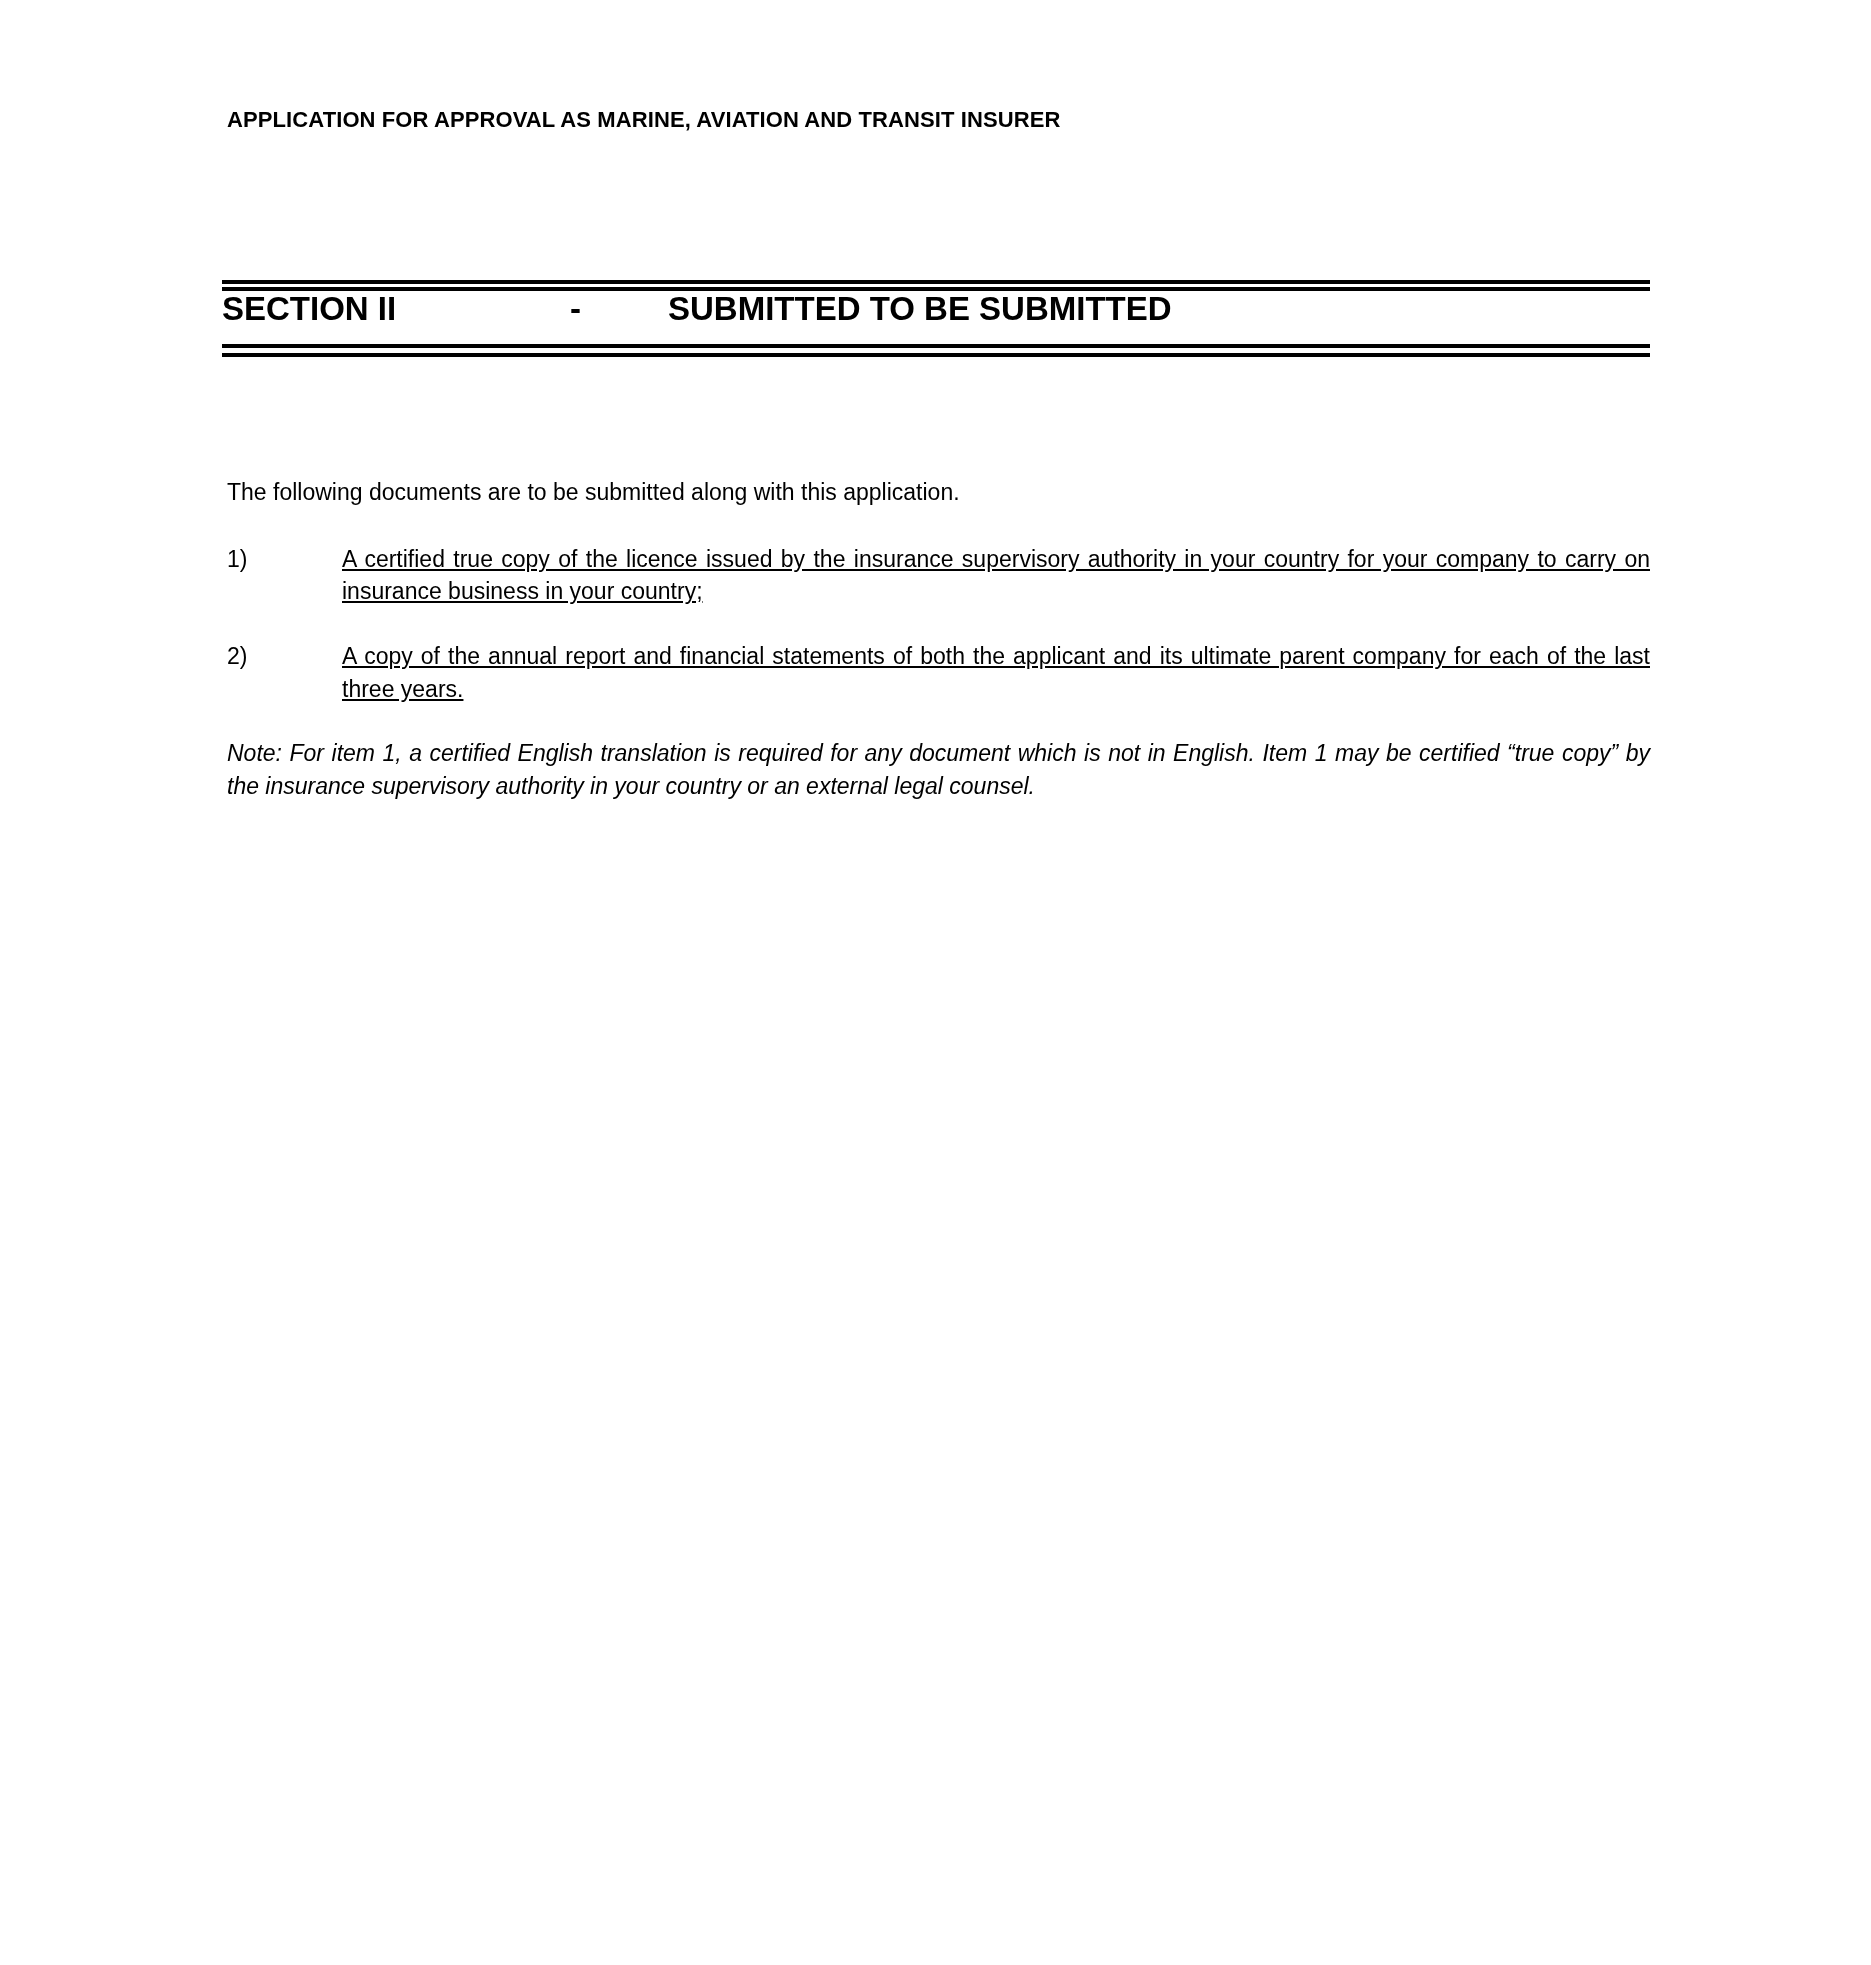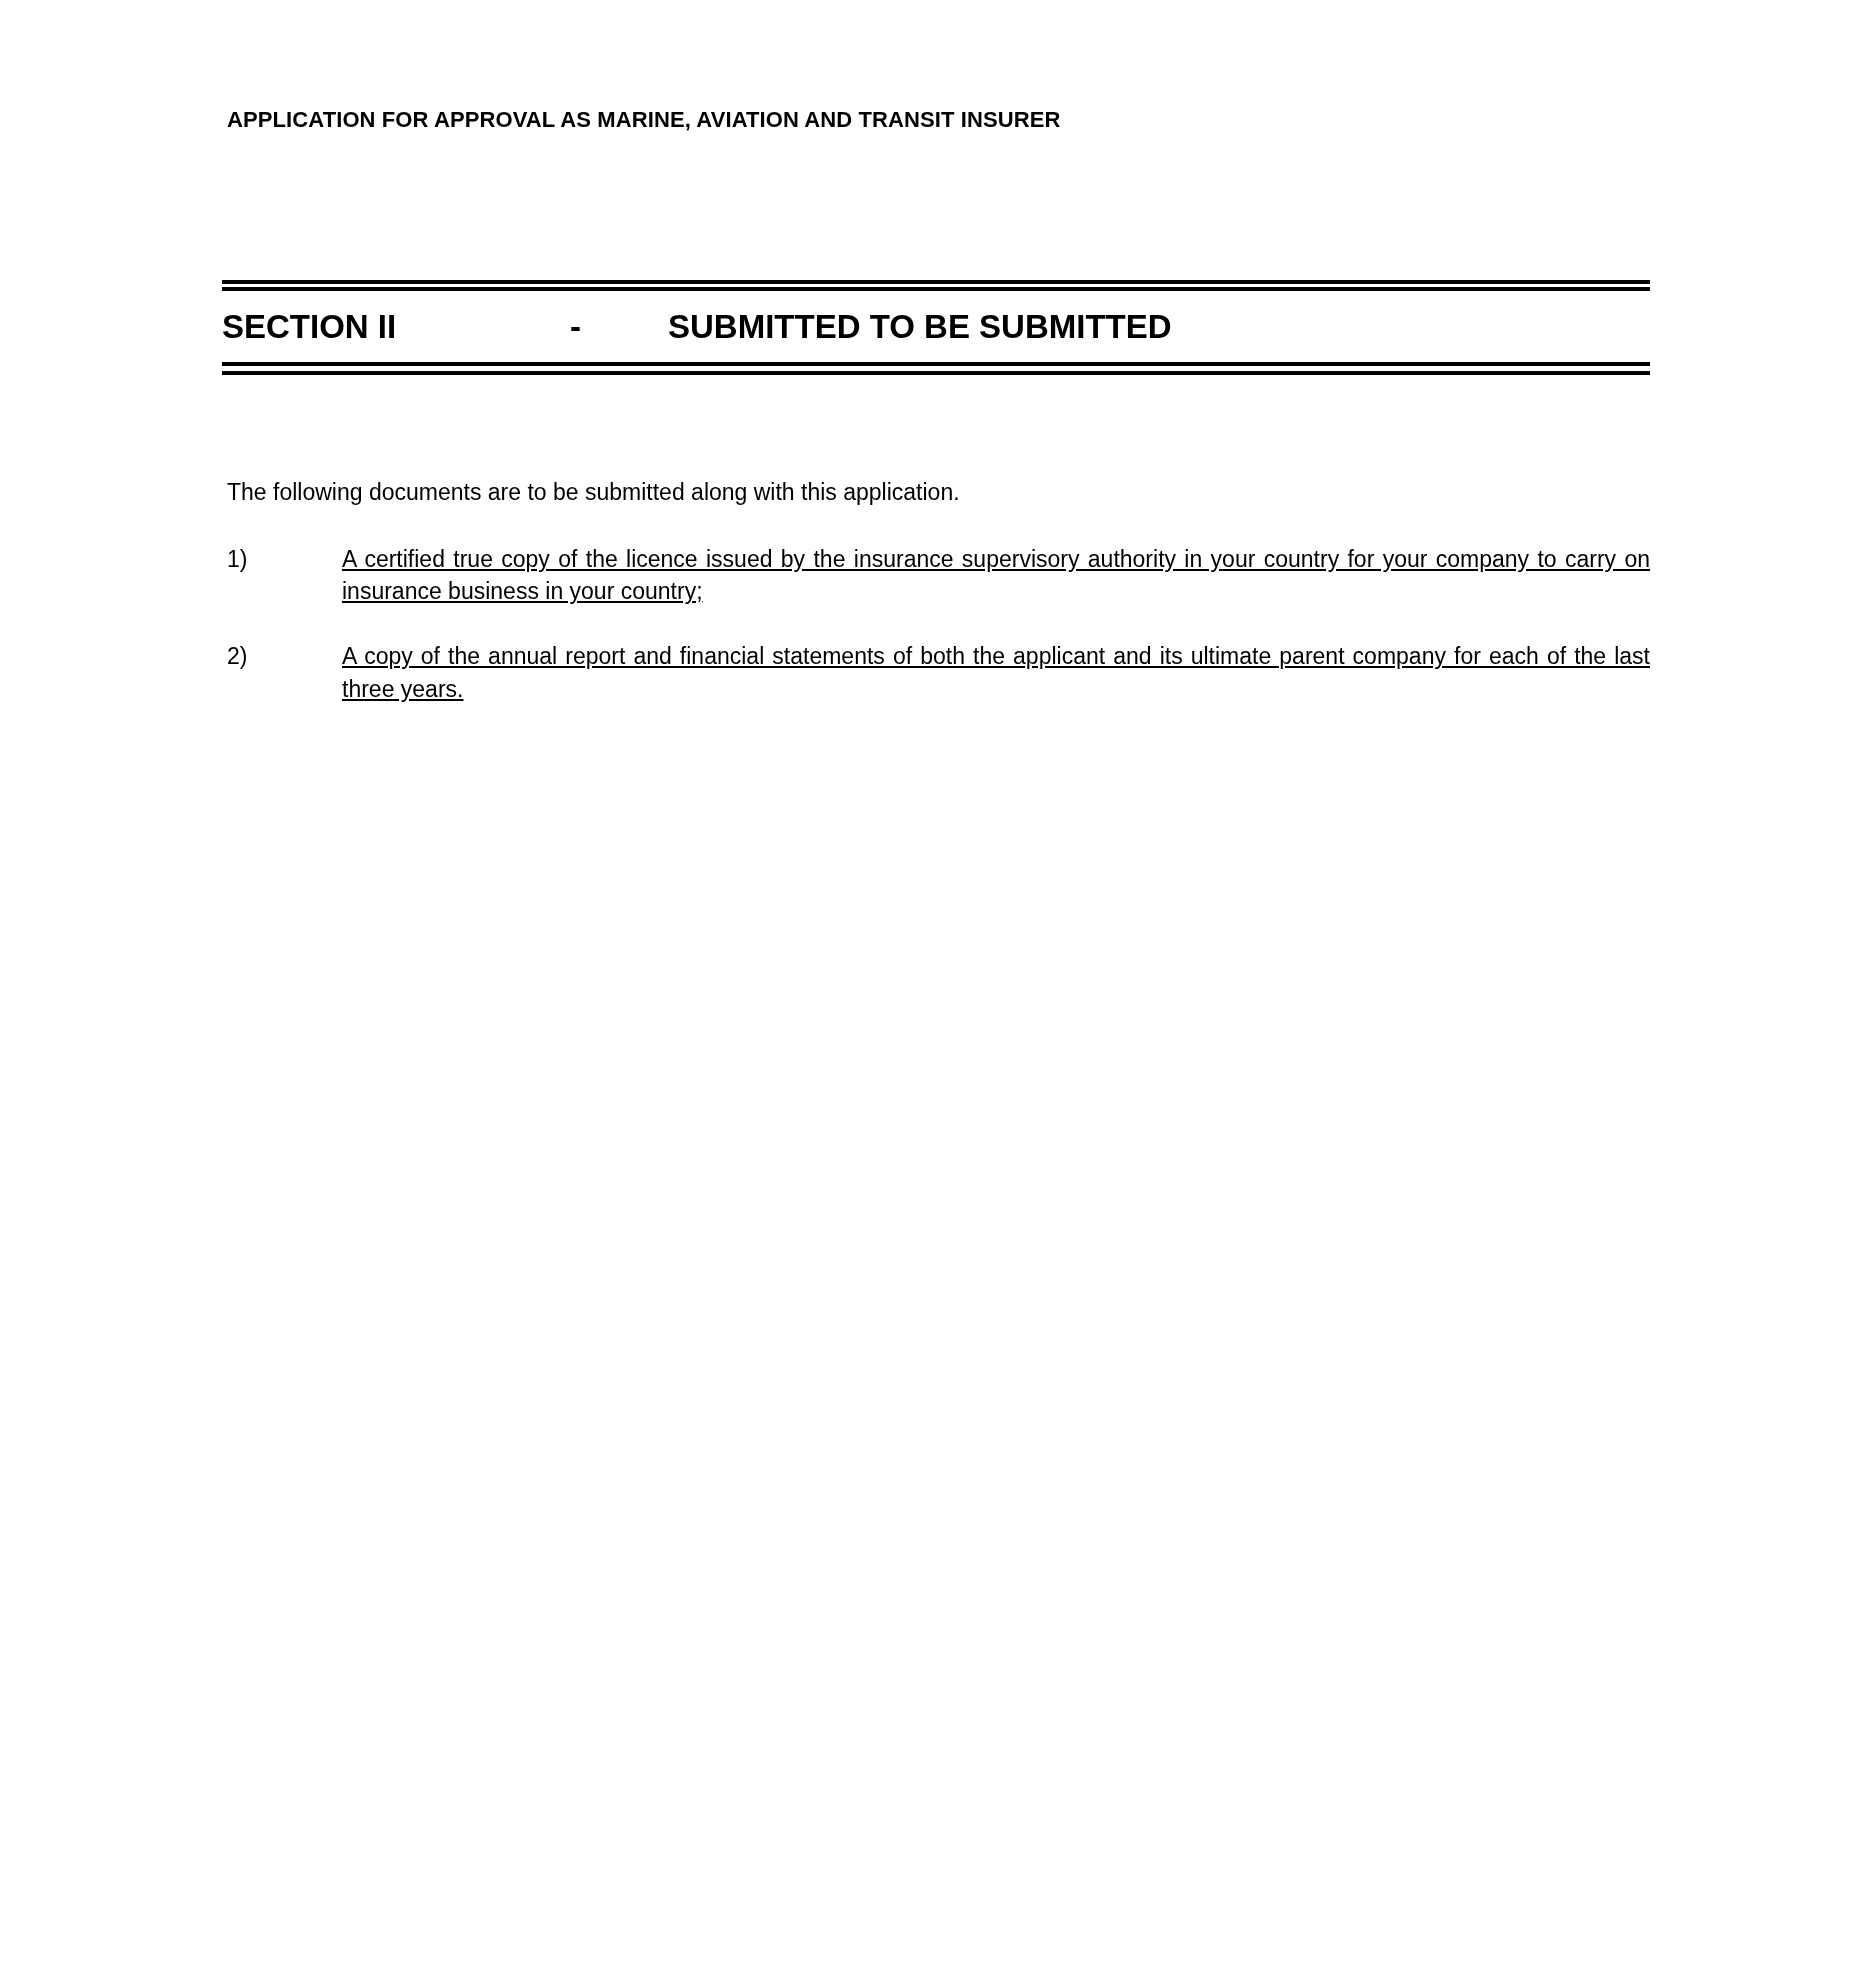--- a/index.html
+++ b/index.html
@@ -55,21 +55,20 @@
   .rule-gap-bottom {
     height: 5.5px;
   }
 
   .section-heading {
     display: flex;
     align-items: baseline;
     font-size: 33px;
     font-weight: bold;
     line-height: 1.1;
-    padding-top: 18px;
     padding-bottom: 17.3px;
     white-space: nowrap;
   }
 
   .sh-label {
     width: 348px;
     flex: 0 0 348px;
   }
 
   .sh-dash {
@@ -151,17 +150,18 @@
     <div class="num-item">
       <span class="num-marker">1)</span>
       <span class="num-text">A certified true copy of the licence issued by the insurance supervisory authority in your country for your company to carry on insurance business in your country;</span>
     </div>
 
     <div class="num-item">
       <span class="num-marker">2)</span>
       <span class="num-text">A copy of the annual report and financial statements of both the applicant and its ultimate parent company for each of the last three years.</span>
     </div>
 
+    <p class="note-para">Note: For item 1, a certified English translation is required for any document which is not in English.  Item 1 may be certified “true copy” by the insurance supervisory authority in your country or an external legal counsel.</p>
 
   </div>
 
 </div>
 
 
 </body></html>

